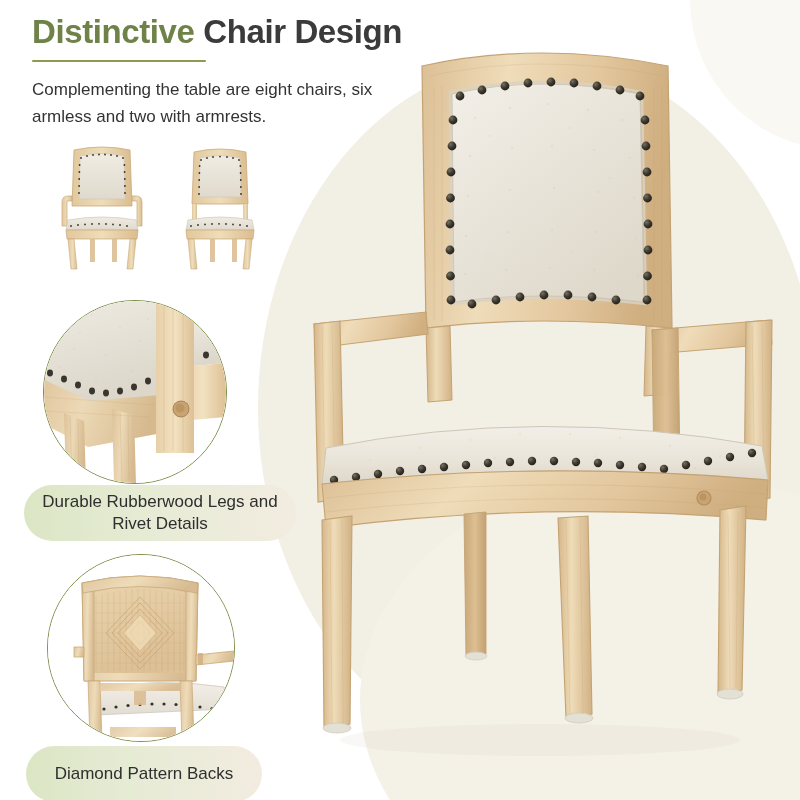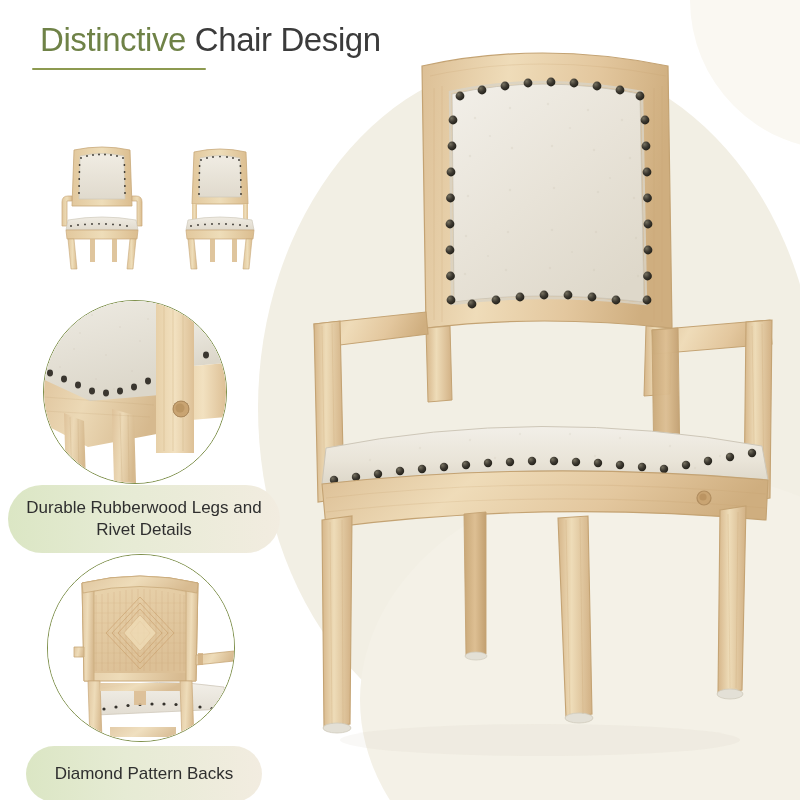--- a/index.html
+++ b/index.html
@@ -23,21 +23,21 @@
     background:#f4f1e7;
   }
   .blob-tr{
     left:690px;top:-150px;width:300px;height:300px;
     background:#faf8f2;
   }
 
   
   .header{position:absolute;left:32px;top:14px;width:440px;}
   .title{
-    margin:8px;font-size:33px;line-height:1.12;font-weight:normal;
+    margin:0;font-size:33px;line-height:1.12;font-weight:bold;
     letter-spacing:-0.4px;color:#3b3b3b;white-space:nowrap;
   }
   .title .accent{color:#6f8247;}
   .rule{
     margin-top:9px;width:174px;height:2px;background:#8d9a50;border-radius:2px;
   }
   .subtitle{
     margin:14px 0 0 0;font-size:17px;line-height:1.6;color:#333333;
     max-width:400px;
   }
@@ -56,41 +56,42 @@
   .circle-2{left:47px;top:554px;width:186px;height:186px;}
 
   
   .pill{
     position:absolute;display:flex;align-items:center;justify-content:center;
     text-align:center;border-radius:40px;
     background:linear-gradient(90deg,#dbe6c4 0%,#e6ebd4 42%,#f2ece0 100%);
     color:#2f2f2f;font-size:17px;line-height:1.32;
     padding:0 18px;box-sizing:border-box;
   }
-  .pill-1{left:8px;top:485px;width:272px;height:68px;}
+  .pill-1{left:24px;top:485px;width:272px;height:56px;}
   .pill-2{left:26px;top:746px;width:236px;height:56px;}
 
   
   .hero{position:absolute;left:300px;top:28px;width:480px;height:740px;}
 </style>
 </head>
 <body>
 
 <div class="stage">
 
   <div class="blob blob-main"></div>
   <div class="blob blob-lower"></div>
   <div class="blob blob-tr"></div>
 
   <div class="header">
     <h1 class="title">
       <span class="accent">Distinctive</span>
       <span>Chair Design</span>
     </h1>
     <div class="rule"></div>
+    <p class="subtitle">Complementing the table are eight chairs, six armless and two with armrests.</p>
   </div>
 
   <div class="thumbs">
 
     <div class="thumb arm">
       <svg viewBox="0 0 100 132" width="100" height="132">
         <defs>
           <linearGradient id="tw1" x1="0" y1="0" x2="1" y2="0">
             <stop offset="0" stop-color="#e2c89d"></stop>
               <stop offset=".5" stop-color="#eeddb9"></stop>

